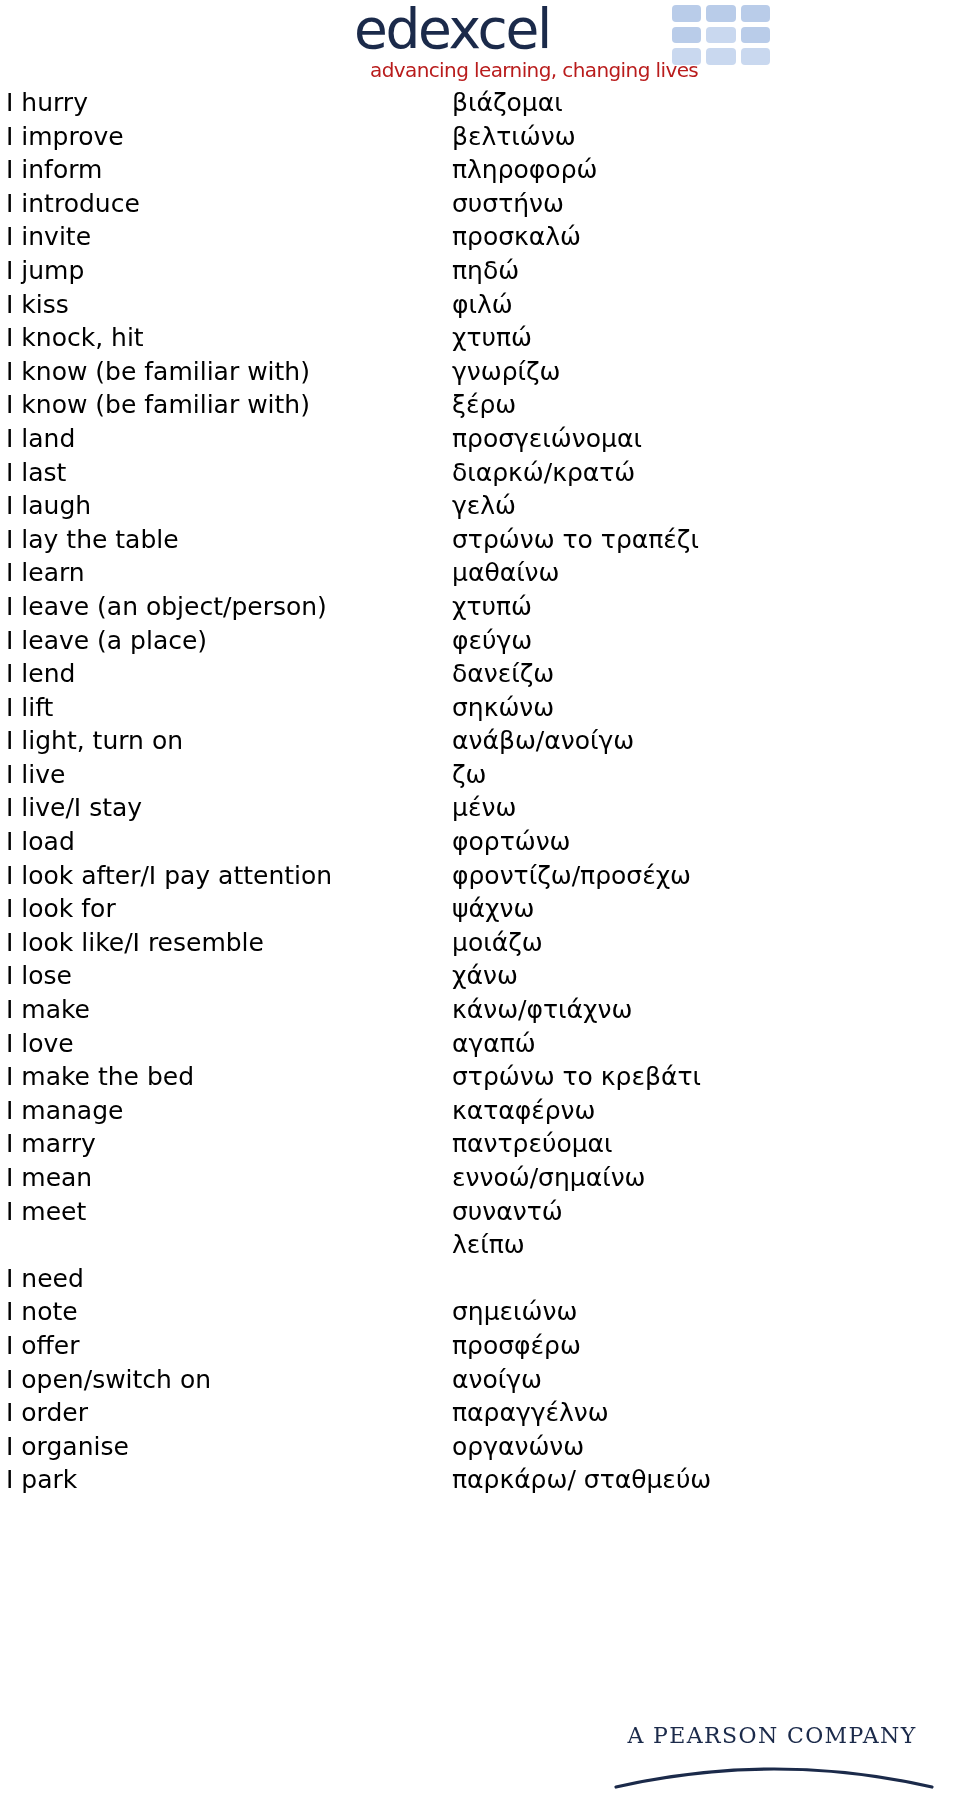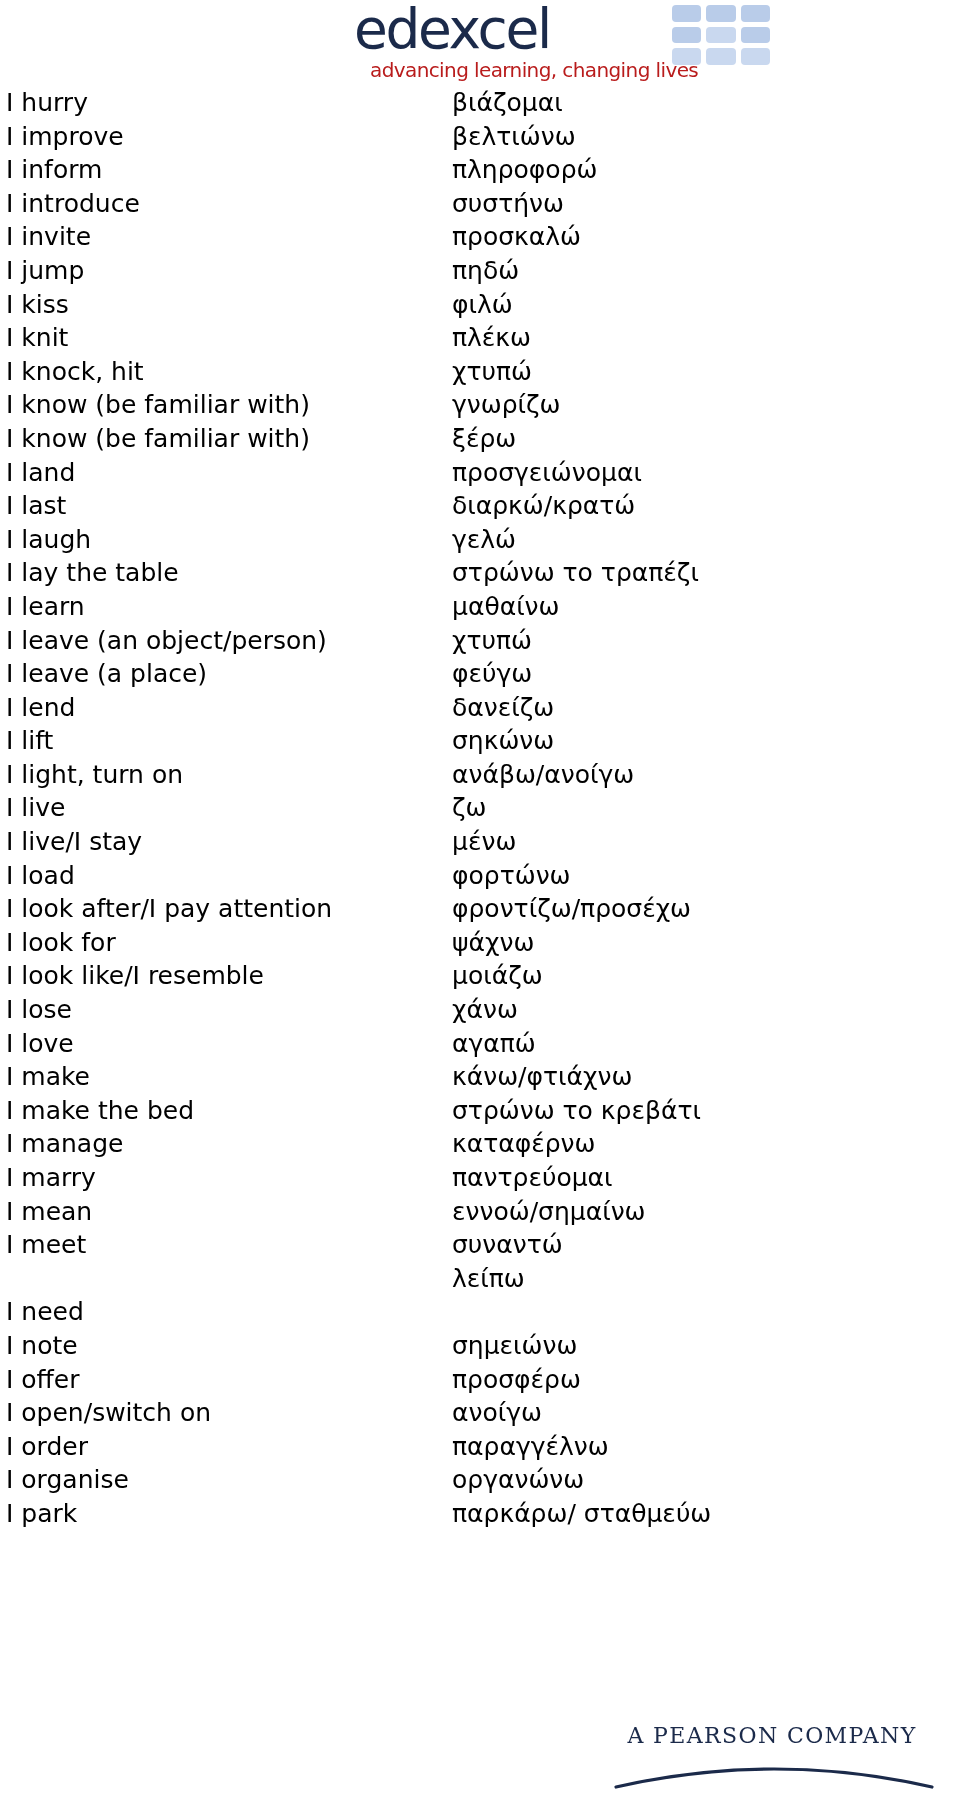--- a/index.html
+++ b/index.html
@@ -183,24 +183,20 @@
     </div>
     <div class="vocab-row">
       <div class="vocab-en">I jump</div>
       <div class="vocab-el">πηδώ</div>
     </div>
     <div class="vocab-row">
       <div class="vocab-en">I kiss</div>
       <div class="vocab-el">φιλώ</div>
     </div>
     <div class="vocab-row">
-      <div class="vocab-en">I knit</div>
-      <div class="vocab-el">πλέκω</div>
-    </div>
-    <div class="vocab-row">
       <div class="vocab-en">I knock, hit</div>
       <div class="vocab-el">χτυπώ</div>
     </div>
     <div class="vocab-row">
       <div class="vocab-en">I know (be familiar with)</div>
       <div class="vocab-el">γνωρίζω</div>
     </div>
     <div class="vocab-row">
       <div class="vocab-en">I know (be familiar with)</div>
       <div class="vocab-el">ξέρω</div>
@@ -267,26 +263,26 @@
     </div>
     <div class="vocab-row">
       <div class="vocab-en">I look like/I resemble</div>
       <div class="vocab-el">μοιάζω</div>
     </div>
     <div class="vocab-row">
       <div class="vocab-en">I lose</div>
       <div class="vocab-el">χάνω</div>
     </div>
     <div class="vocab-row">
+      <div class="vocab-en">I make</div>
+      <div class="vocab-el">κάνω/φτιάχνω</div>
+    </div>
+    <div class="vocab-row">
       <div class="vocab-en">I love</div>
       <div class="vocab-el">αγαπώ</div>
-    </div>
-    <div class="vocab-row">
-      <div class="vocab-en">I make</div>
-      <div class="vocab-el">κάνω/φτιάχνω</div>
     </div>
     <div class="vocab-row">
       <div class="vocab-en">I make the bed</div>
       <div class="vocab-el">στρώνω το κρεβάτι</div>
     </div>
     <div class="vocab-row">
       <div class="vocab-en">I manage</div>
       <div class="vocab-el">καταφέρνω</div>
     </div>
     <div class="vocab-row">

